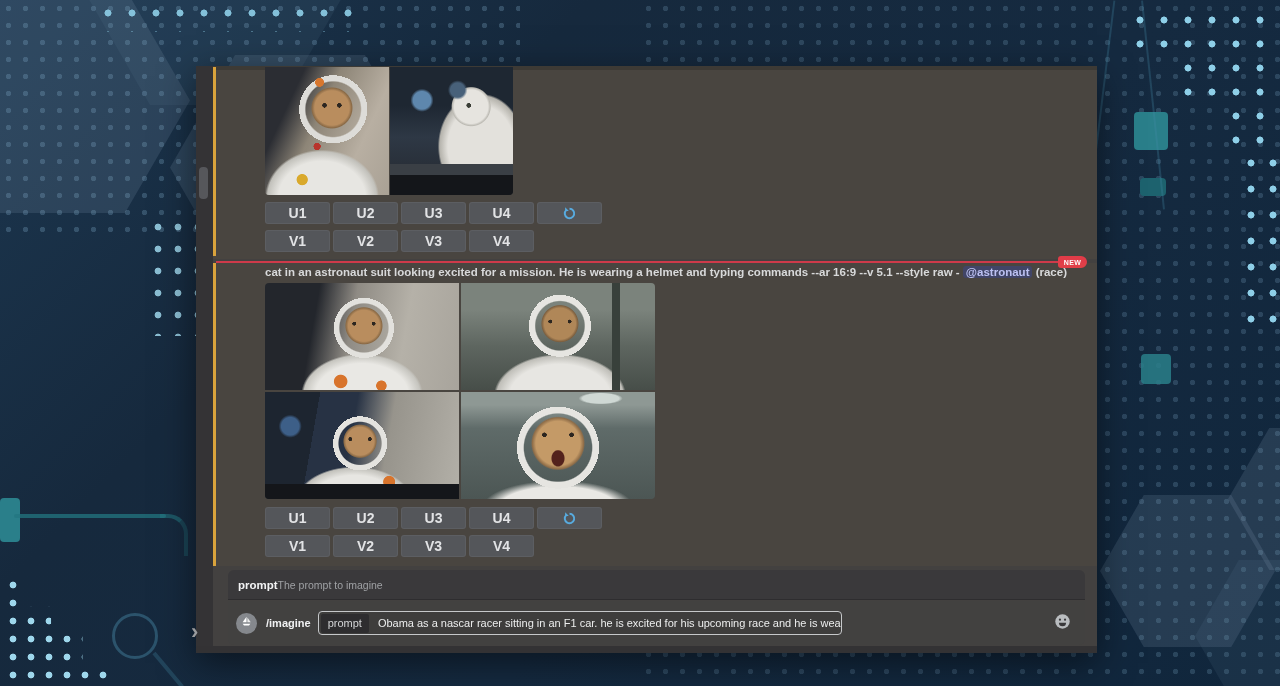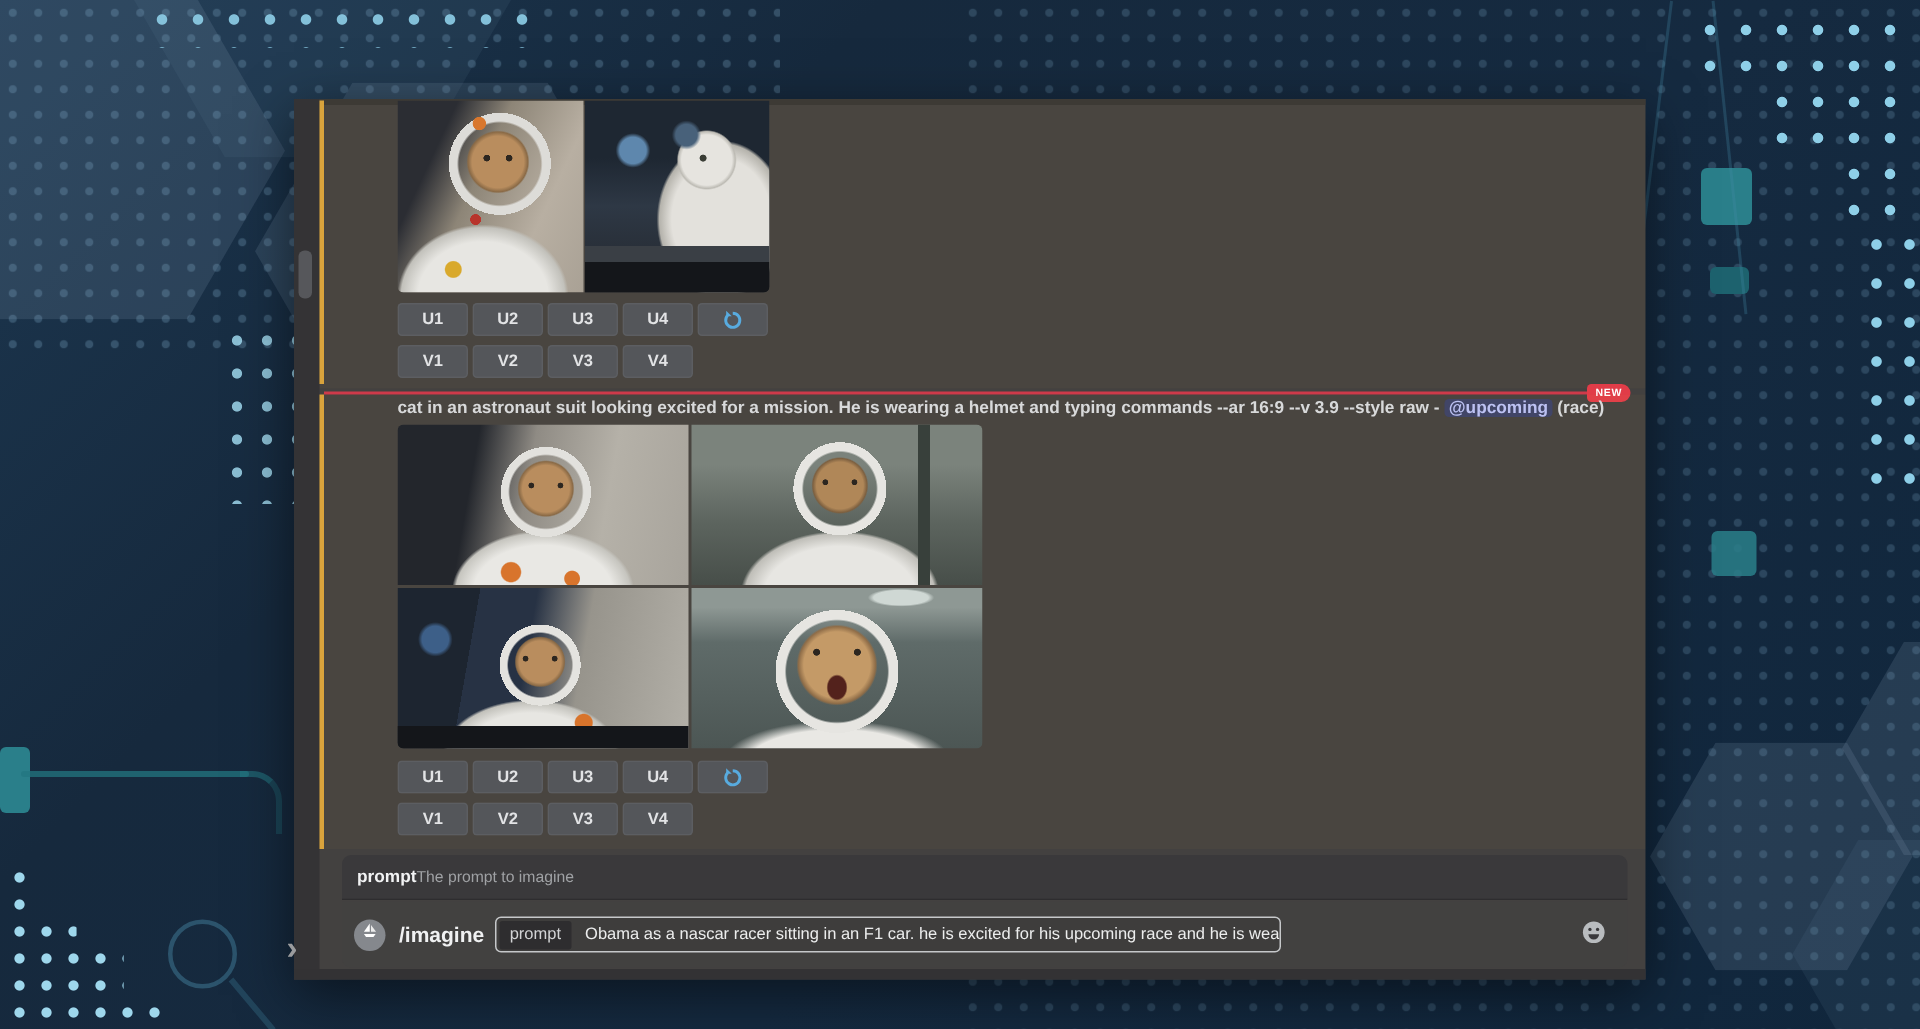--- a/index.html
+++ b/index.html
@@ -96,22 +96,22 @@
       radial-gradient(ellipse 8px 10px at 50% 62%, #53221c 0 75%, transparent 88%),
       radial-gradient(circle 3px at 43% 40%, #2c2620 0 70%, transparent 85%),
       radial-gradient(circle 3px at 57% 40%, #2c2620 0 70%, transparent 85%),
       radial-gradient(circle 27px at 50% 48%, #c49a67 0 82%, #8f6d48 95%, transparent 100%),
       radial-gradient(circle 41px at 50% 52%, transparent 0 82%, #e6e5e1 85% 100%, transparent 100%),
       radial-gradient(ellipse 84px 30px at 50% 108%, #e9e8e4 0 70%, transparent 90%),
       linear-gradient(180deg, #8e9894 0 12%, #5f6b69 34%, #4c5654 100%); }
 
   
   .btnrow { position:absolute; left:69px; display:flex; gap:3px; }
-  .dbtn { width:47px; height:22px; background:#54565a; border:1px solid rgba(255,255,255,.05);
-          border-radius:3px; color:#e2e3e5; font-size:11px; font-weight:700;
+  .dbtn { width:65px; height:22px; background:#54565a; border:1px solid rgba(255,255,255,.05);
+          border-radius:3px; color:#e2e3e5; font-size:14px; font-weight:700;
           display:flex; align-items:center; justify-content:center; cursor:pointer;
           font-family:"Liberation Sans", sans-serif; }
   .dbtn svg { display:block; }
 
   
   .new-divider { position:absolute; left:20px; width:842px; height:2px; background:#ce3a4a; }
   .new-badge { position:absolute; left:862px; width:29px; height:12px; background:#e13c48;
           border-radius:3px 6px 6px 3px; color:#fff; font-size:7px; font-weight:800;
           letter-spacing:.4px; display:flex; align-items:center; justify-content:center; }
 
@@ -123,21 +123,21 @@
   
   #autocomplete { position:absolute; left:32px; top:504px; width:857px; height:30px;
           background:#3a393b; border-radius:6px 6px 0 0; border-bottom:1px solid #2e2d2f;
           display:flex; align-items:center; padding-left:10px; }
   #autocomplete .opt  { color:#f2f3f4; font-size:11.5px; font-weight:700; }
   #autocomplete .desc { color:#9fa1a4; font-size:10.5px; margin-left:0; }
   #composer { position:absolute; left:32px; top:535px; width:857px; height:44px;
           background:#424140; border-radius:0 0 6px 6px; display:flex; align-items:center; }
   .avatar { width:21px; height:21px; border-radius:50%; background:#85888d; margin-left:8px;
           display:flex; align-items:center; justify-content:center; flex:0 0 auto; }
-  .cmd { color:#f0f1f2; font-size:14px; font-weight:700; margin-left:9px; }
+  .cmd { color:#f0f1f2; font-size:11px; font-weight:700; margin-left:9px; }
   .prompt-box { margin-left:7px; height:24px; width:524px; border:1.5px solid #c6c8ca;
           border-radius:4px; display:flex; align-items:center; overflow:hidden;
           background:rgba(0,0,0,.06); }
   .prompt-box .pill { background:#2e2d2f; color:#d3d4d6; font-size:11px; height:19px;
           display:flex; align-items:center; padding:0 7px; margin-left:2px; border-radius:2px; }
   .prompt-box .val  { color:#eceded; font-size:11px; margin-left:9px; white-space:nowrap; }
   .emoji-btn { position:absolute; right:14px; top:12px; width:17px; height:17px; cursor:pointer; }
 
   .chevron { position:absolute; left:191px; top:619px; color:#9a9b9d; font-size:22px;
           font-weight:700; z-index:5; }
@@ -216,21 +216,21 @@
       <button class="dbtn">V3</button>
       <button class="dbtn">V4</button>
     </div>
 
     <div class="new-divider" style="top:195px;"></div>
     <div class="new-badge" style="top:190px;">NEW</div>
 
     <div class="mention-hl" style="top:197px;height:303px;"></div>
     <div class="mention-bar" style="top:197px;height:303px;"></div>
 
-    <div class="msg-text" style="top:200px;"><span>cat in an astronaut suit looking excited for a mission. He is wearing a helmet and typing commands --ar 16:9 --v 3.9 --style raw</span><span> - </span><span class="mention">@upcoming</span><span> (race)</span></div>
+    <div class="msg-text" style="top:200px;"><span>cat in an astronaut suit looking excited for a mission. He is wearing a helmet and typing commands --ar 16:9 --v 5.1 --style raw</span><span> - </span><span class="mention">@astronaut</span><span> (race)</span></div>
 
     <div id="grid-new" class="grid">
       <div class="tile g2a"></div>
       <div class="tile g2b"></div>
       <div class="tile g2c"></div>
       <div class="tile g2d"></div>
     </div>
 
     <div class="btnrow" style="top:441px;">
       <button class="dbtn">U1</button>

